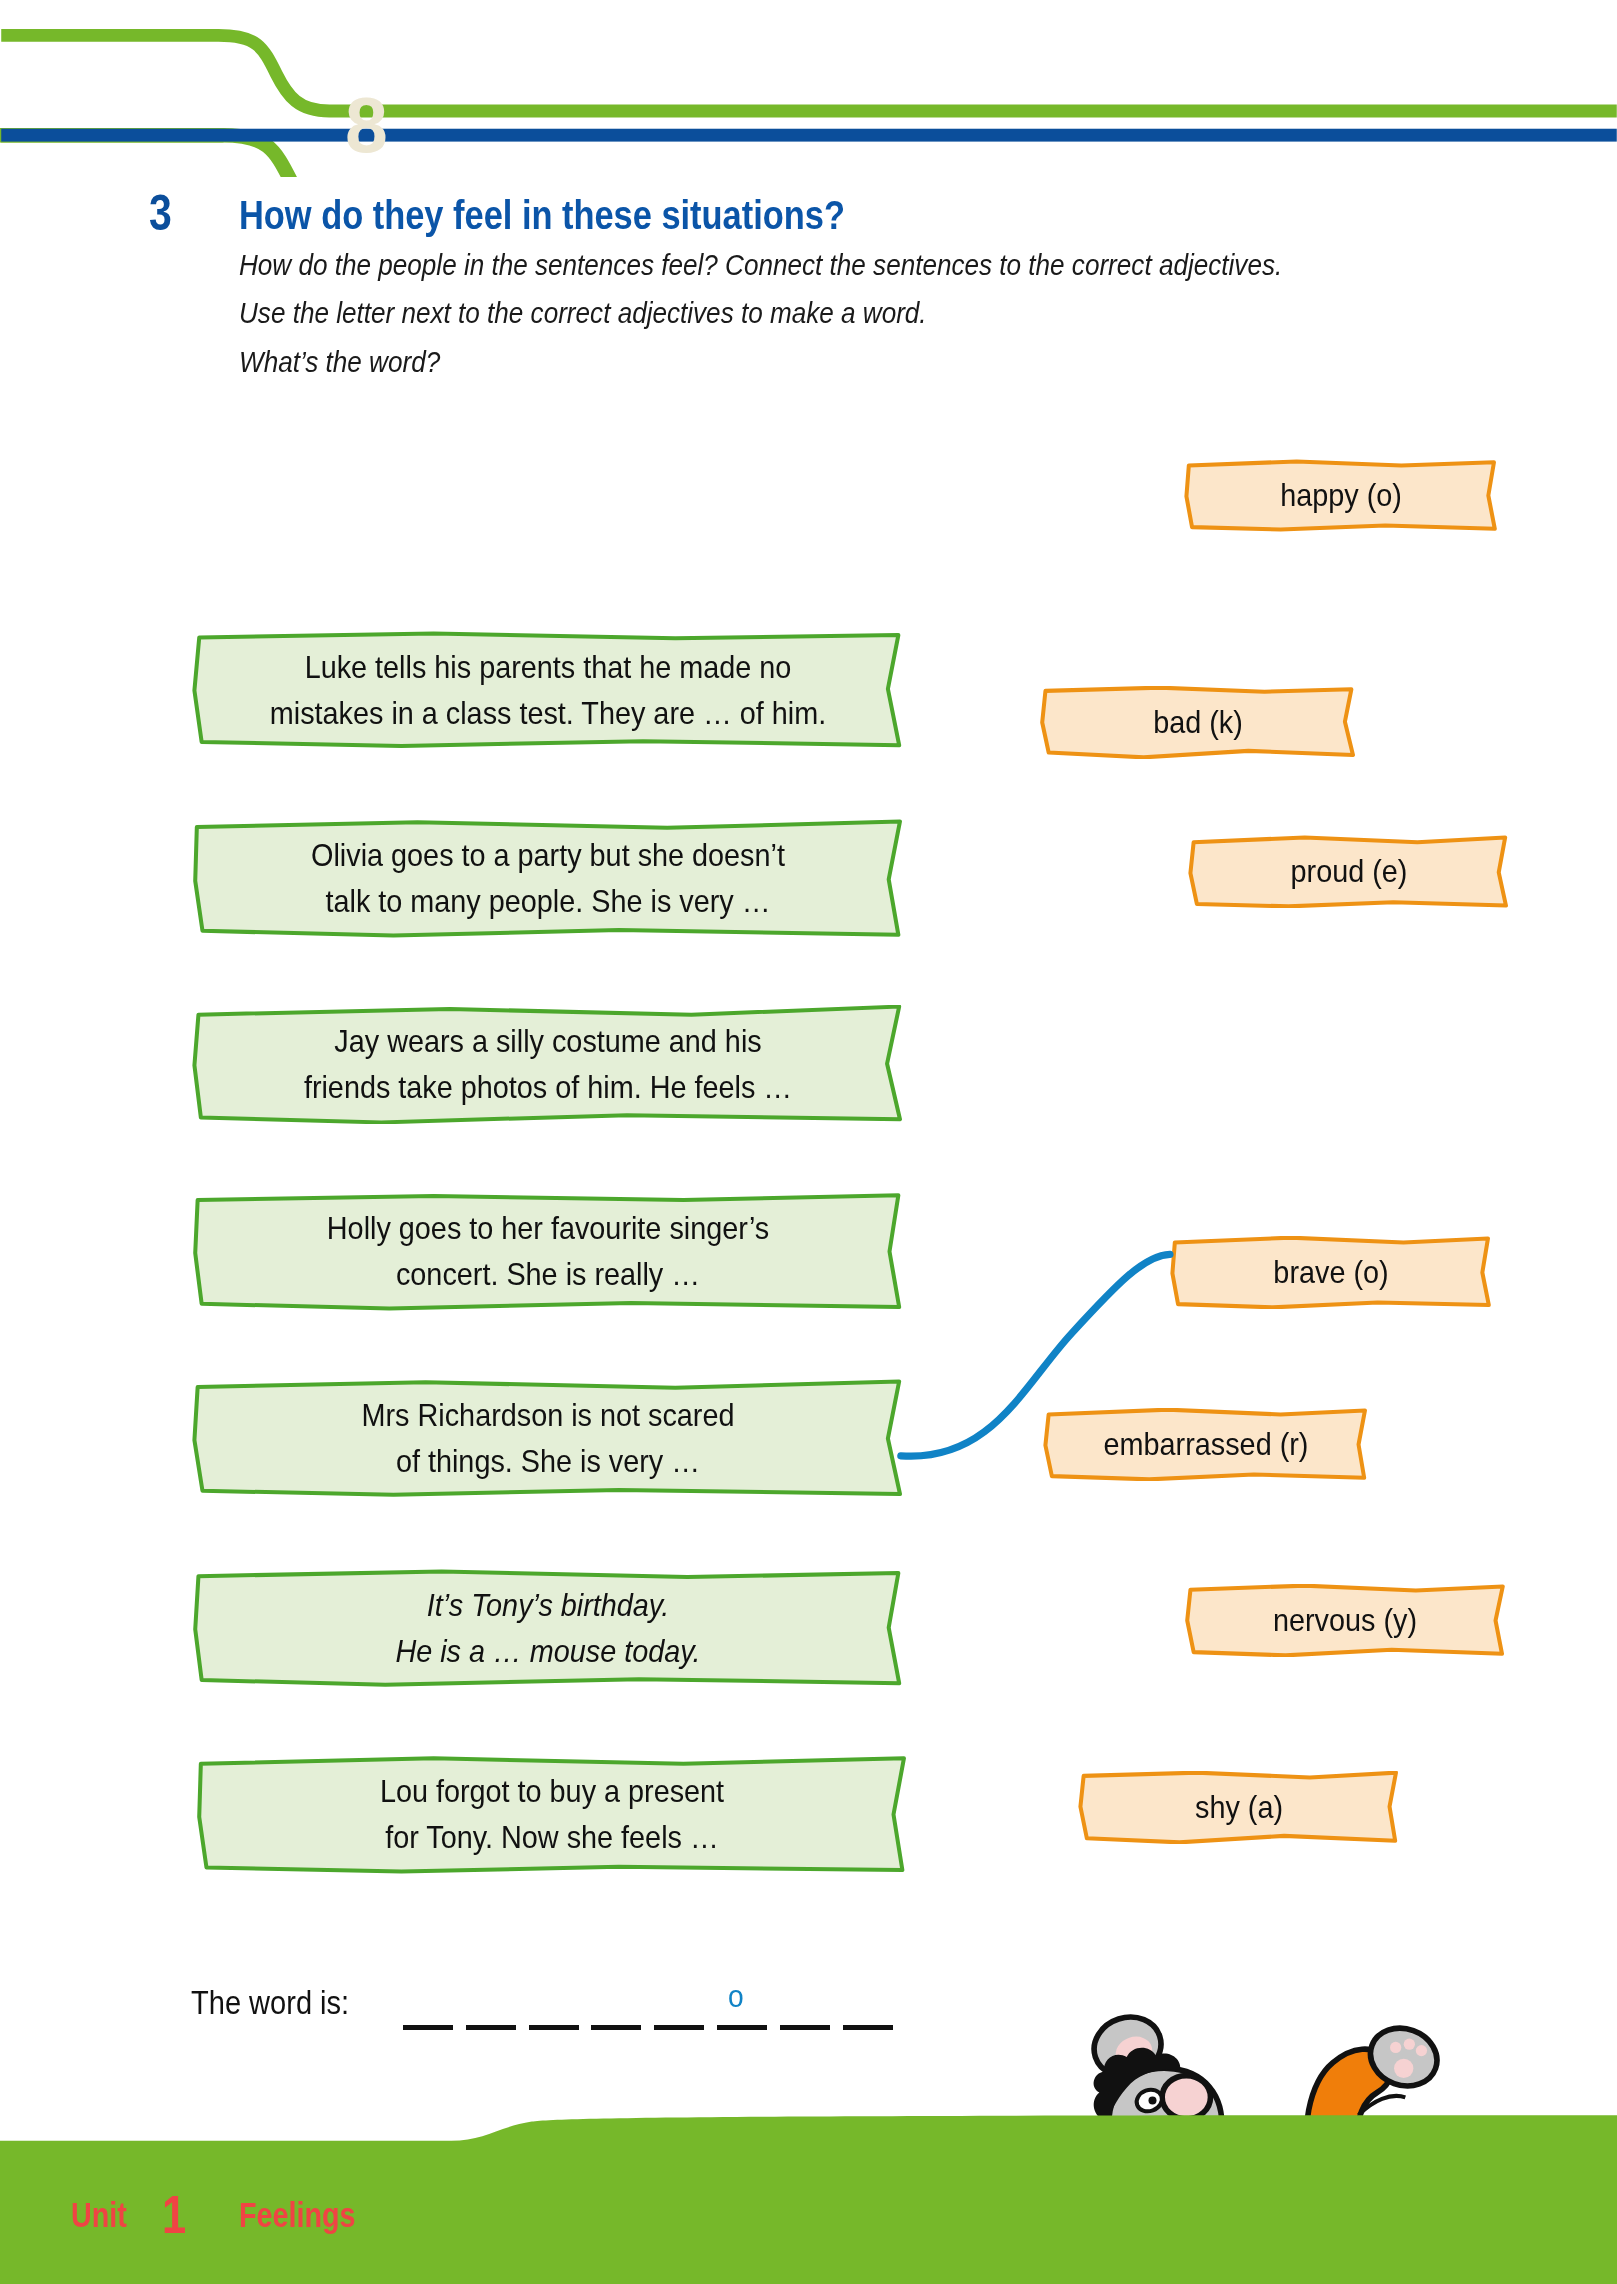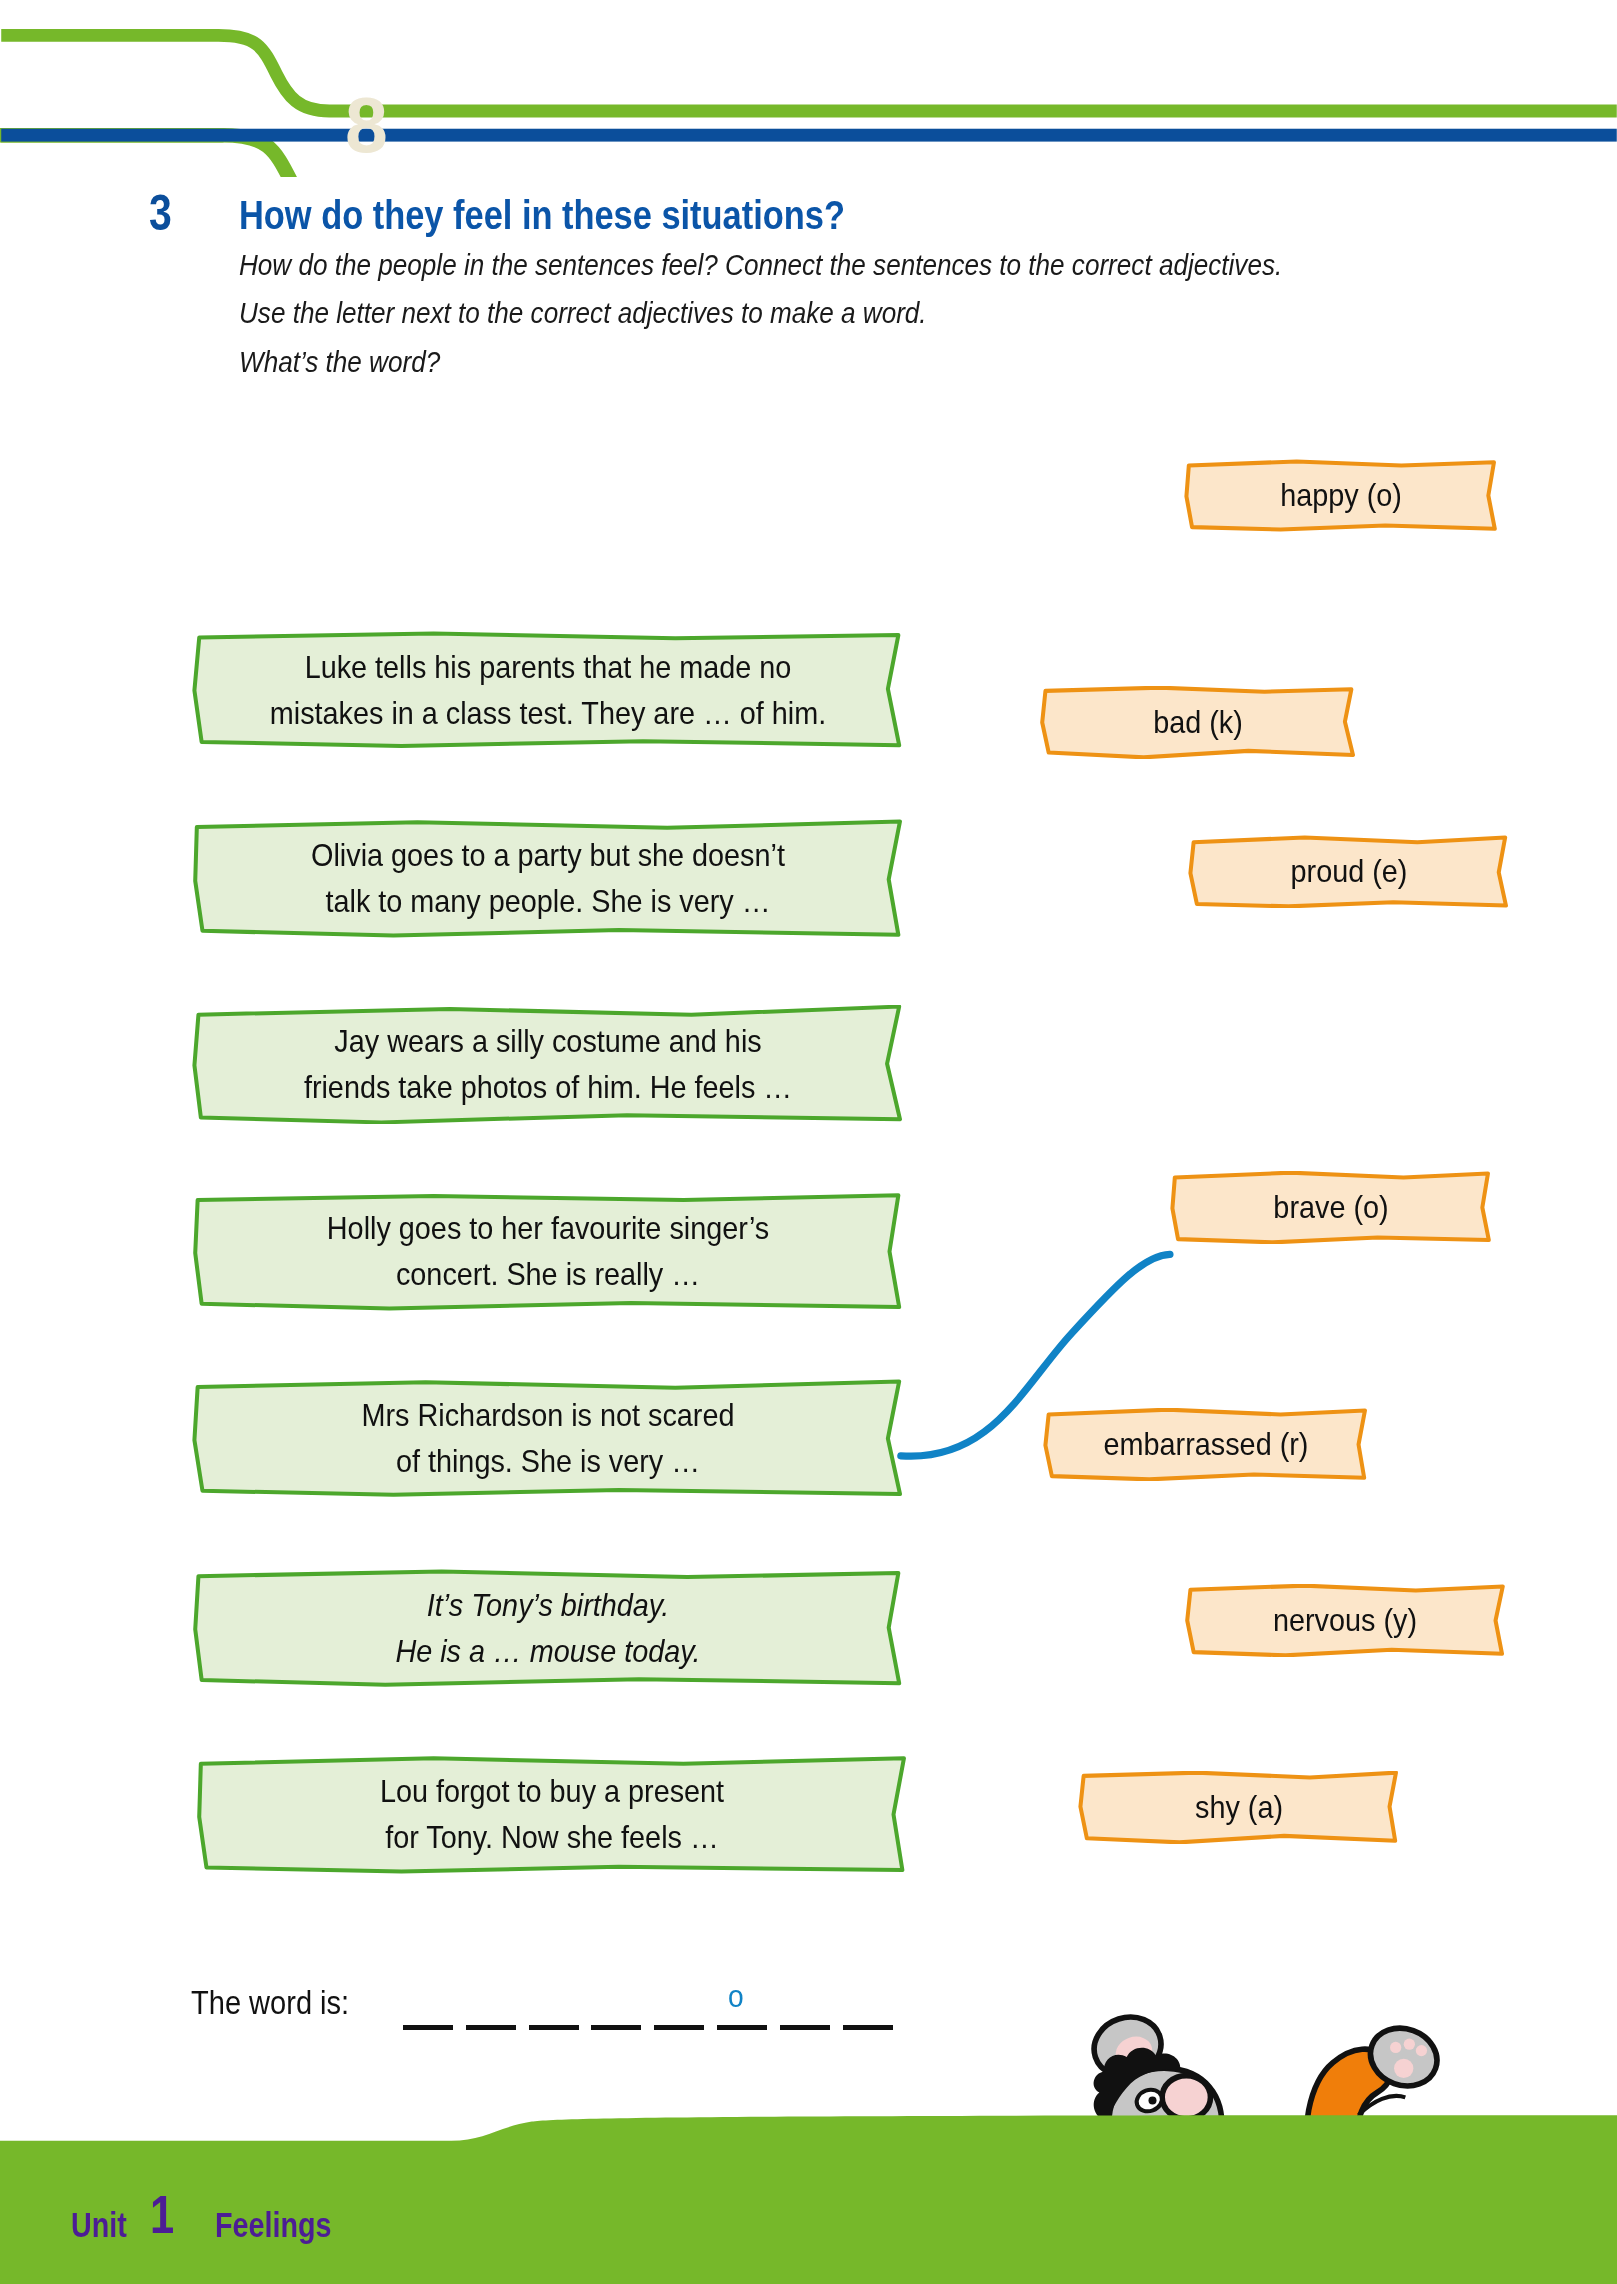--- a/index.html
+++ b/index.html
@@ -84,22 +84,22 @@
     position:absolute; top:1978px;
     font-size:32px; color:#1083C6;
     font-family:"Liberation Sans", sans-serif;
     transform:scaleX(0.88);
   }
 
   
   .footer-svg { position:absolute; left:0; bottom:0; width:1618px; height:193px; }
   .footer-text {
     position:absolute; left:71px; bottom:39px;
-    display:flex; align-items:flex-end; gap:0;
-    color:#4c1d95;
+    display:flex; align-items:center; gap:12px;
+    color:#ef4444;
     font-family:"Liberation Sans", sans-serif;
   }
   .ft-unit  { font-size:35px; font-weight:700; transform:scaleX(0.82); transform-origin:left bottom; }
   .ft-num   { font-size:53px; font-weight:700; margin-left:11.3px; transform:scaleX(0.82); transform-origin:left bottom; }
   .ft-topic { font-size:35px; font-weight:700; margin-left:35px; transform:scaleX(0.82); transform-origin:left bottom; }
 
   
   .mouse { position:absolute; left:1043px; top:1978px; width:467px; height:266px; }
 </style>
 </head>
@@ -205,21 +205,21 @@
   </div>
 
   <div class="adj-box" style="left:1188px; top:835px; width:322px; height:73px;">
     <svg class="box-svg" viewBox="0 0 400 90" preserveAspectRatio="none">
       <path d="M 7,9 L 145,3 L 285,9 L 394,3 L 386,46 L 395,87 L 255,83 L 125,88 L 11,85 L 3,47 Z" fill="#FCE6CA" stroke="#EE9214" stroke-width="5" stroke-linejoin="round"></path>
     </svg>
     <div class="box-text">proud (e)</div>
   </div>
 
 
-  <div class="adj-box" style="left:1170px; top:1171px; width:322px; height:73px;align-items:center;">
+  <div class="adj-box" style="left:1170px; top:1236px; width:322px; height:73px;align-items:center;">
     <svg class="box-svg" viewBox="0 0 400 90" preserveAspectRatio="none">
       <path d="M 6,8 L 150,2 L 290,8 L 395,3 L 388,45 L 396,85 L 258,82 L 128,88 L 10,84 L 3,46 Z" fill="#FCE6CA" stroke="#EE9214" stroke-width="5" stroke-linejoin="round"></path>
     </svg>
     <div class="box-text">brave (o)</div>
   </div>
 
   <div class="adj-box" style="left:1043px; top:1408px; width:326px; height:73px;">
     <svg class="box-svg" viewBox="0 0 405 90" preserveAspectRatio="none">
       <path d="M 7,8 L 155,2 L 295,8 L 400,3 L 392,45 L 399,86 L 262,82 L 132,88 L 11,84 L 3,46 Z" fill="#FCE6CA" stroke="#EE9214" stroke-width="5" stroke-linejoin="round"></path>
     </svg>

